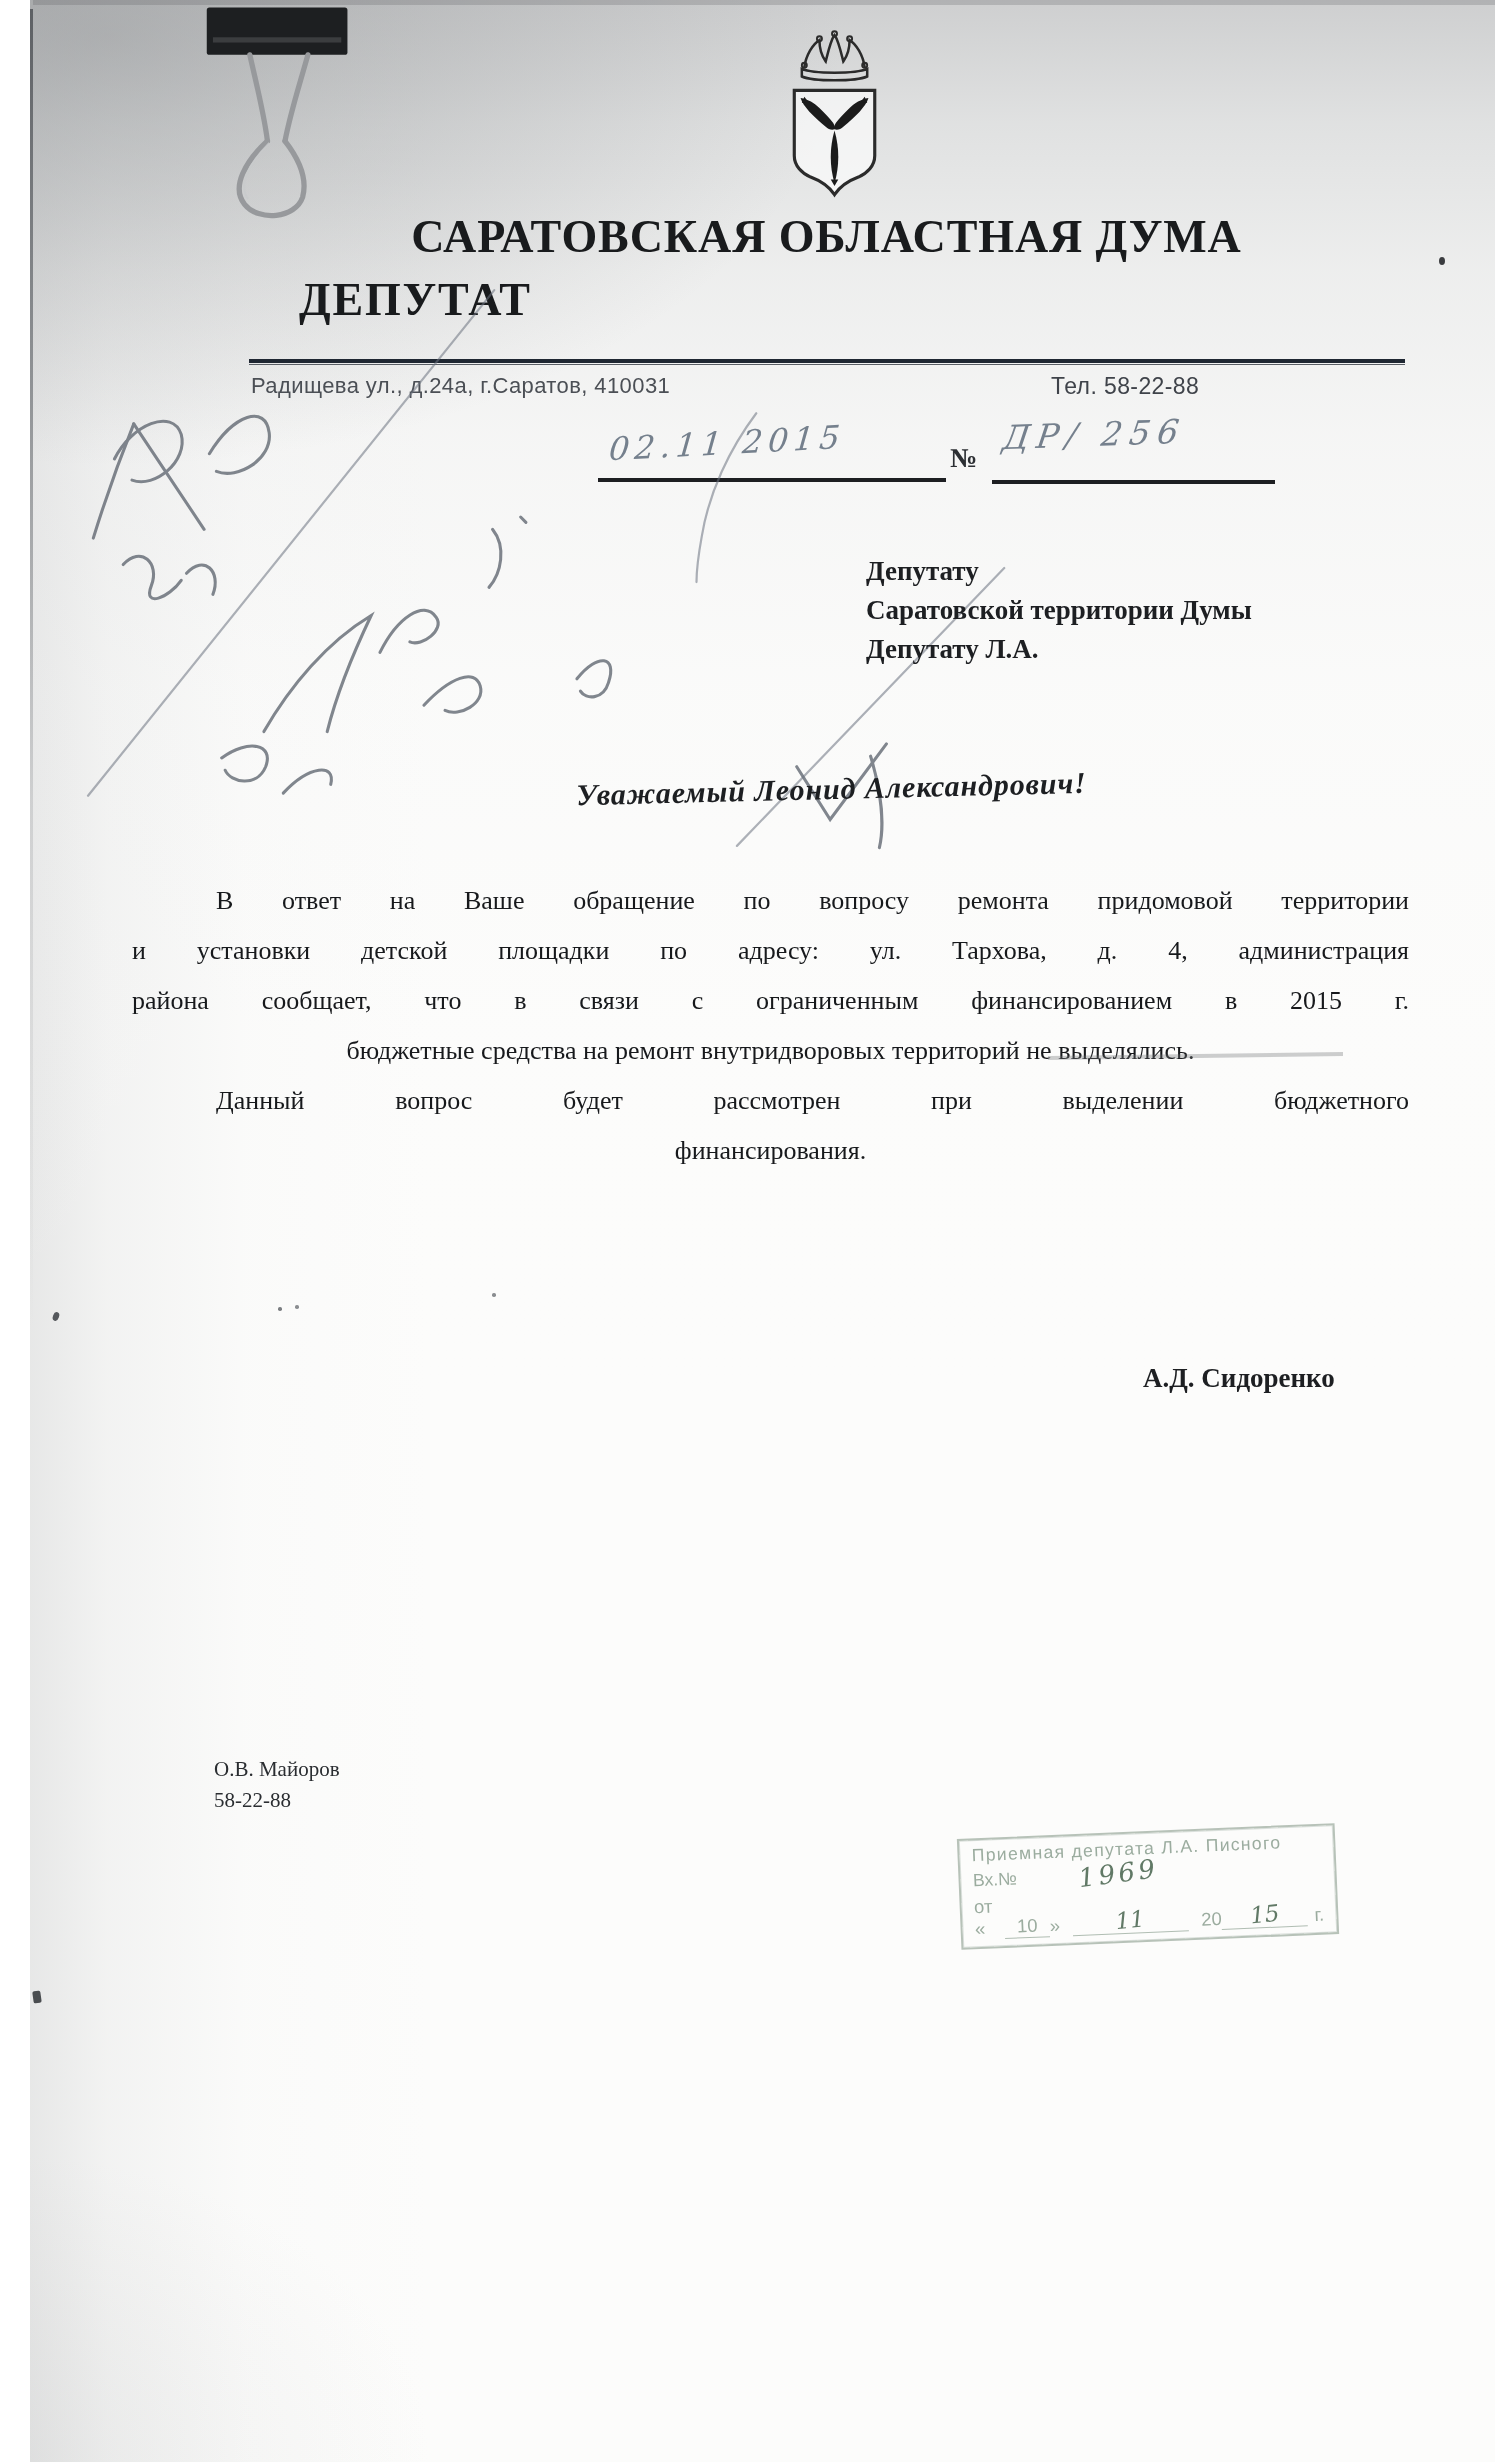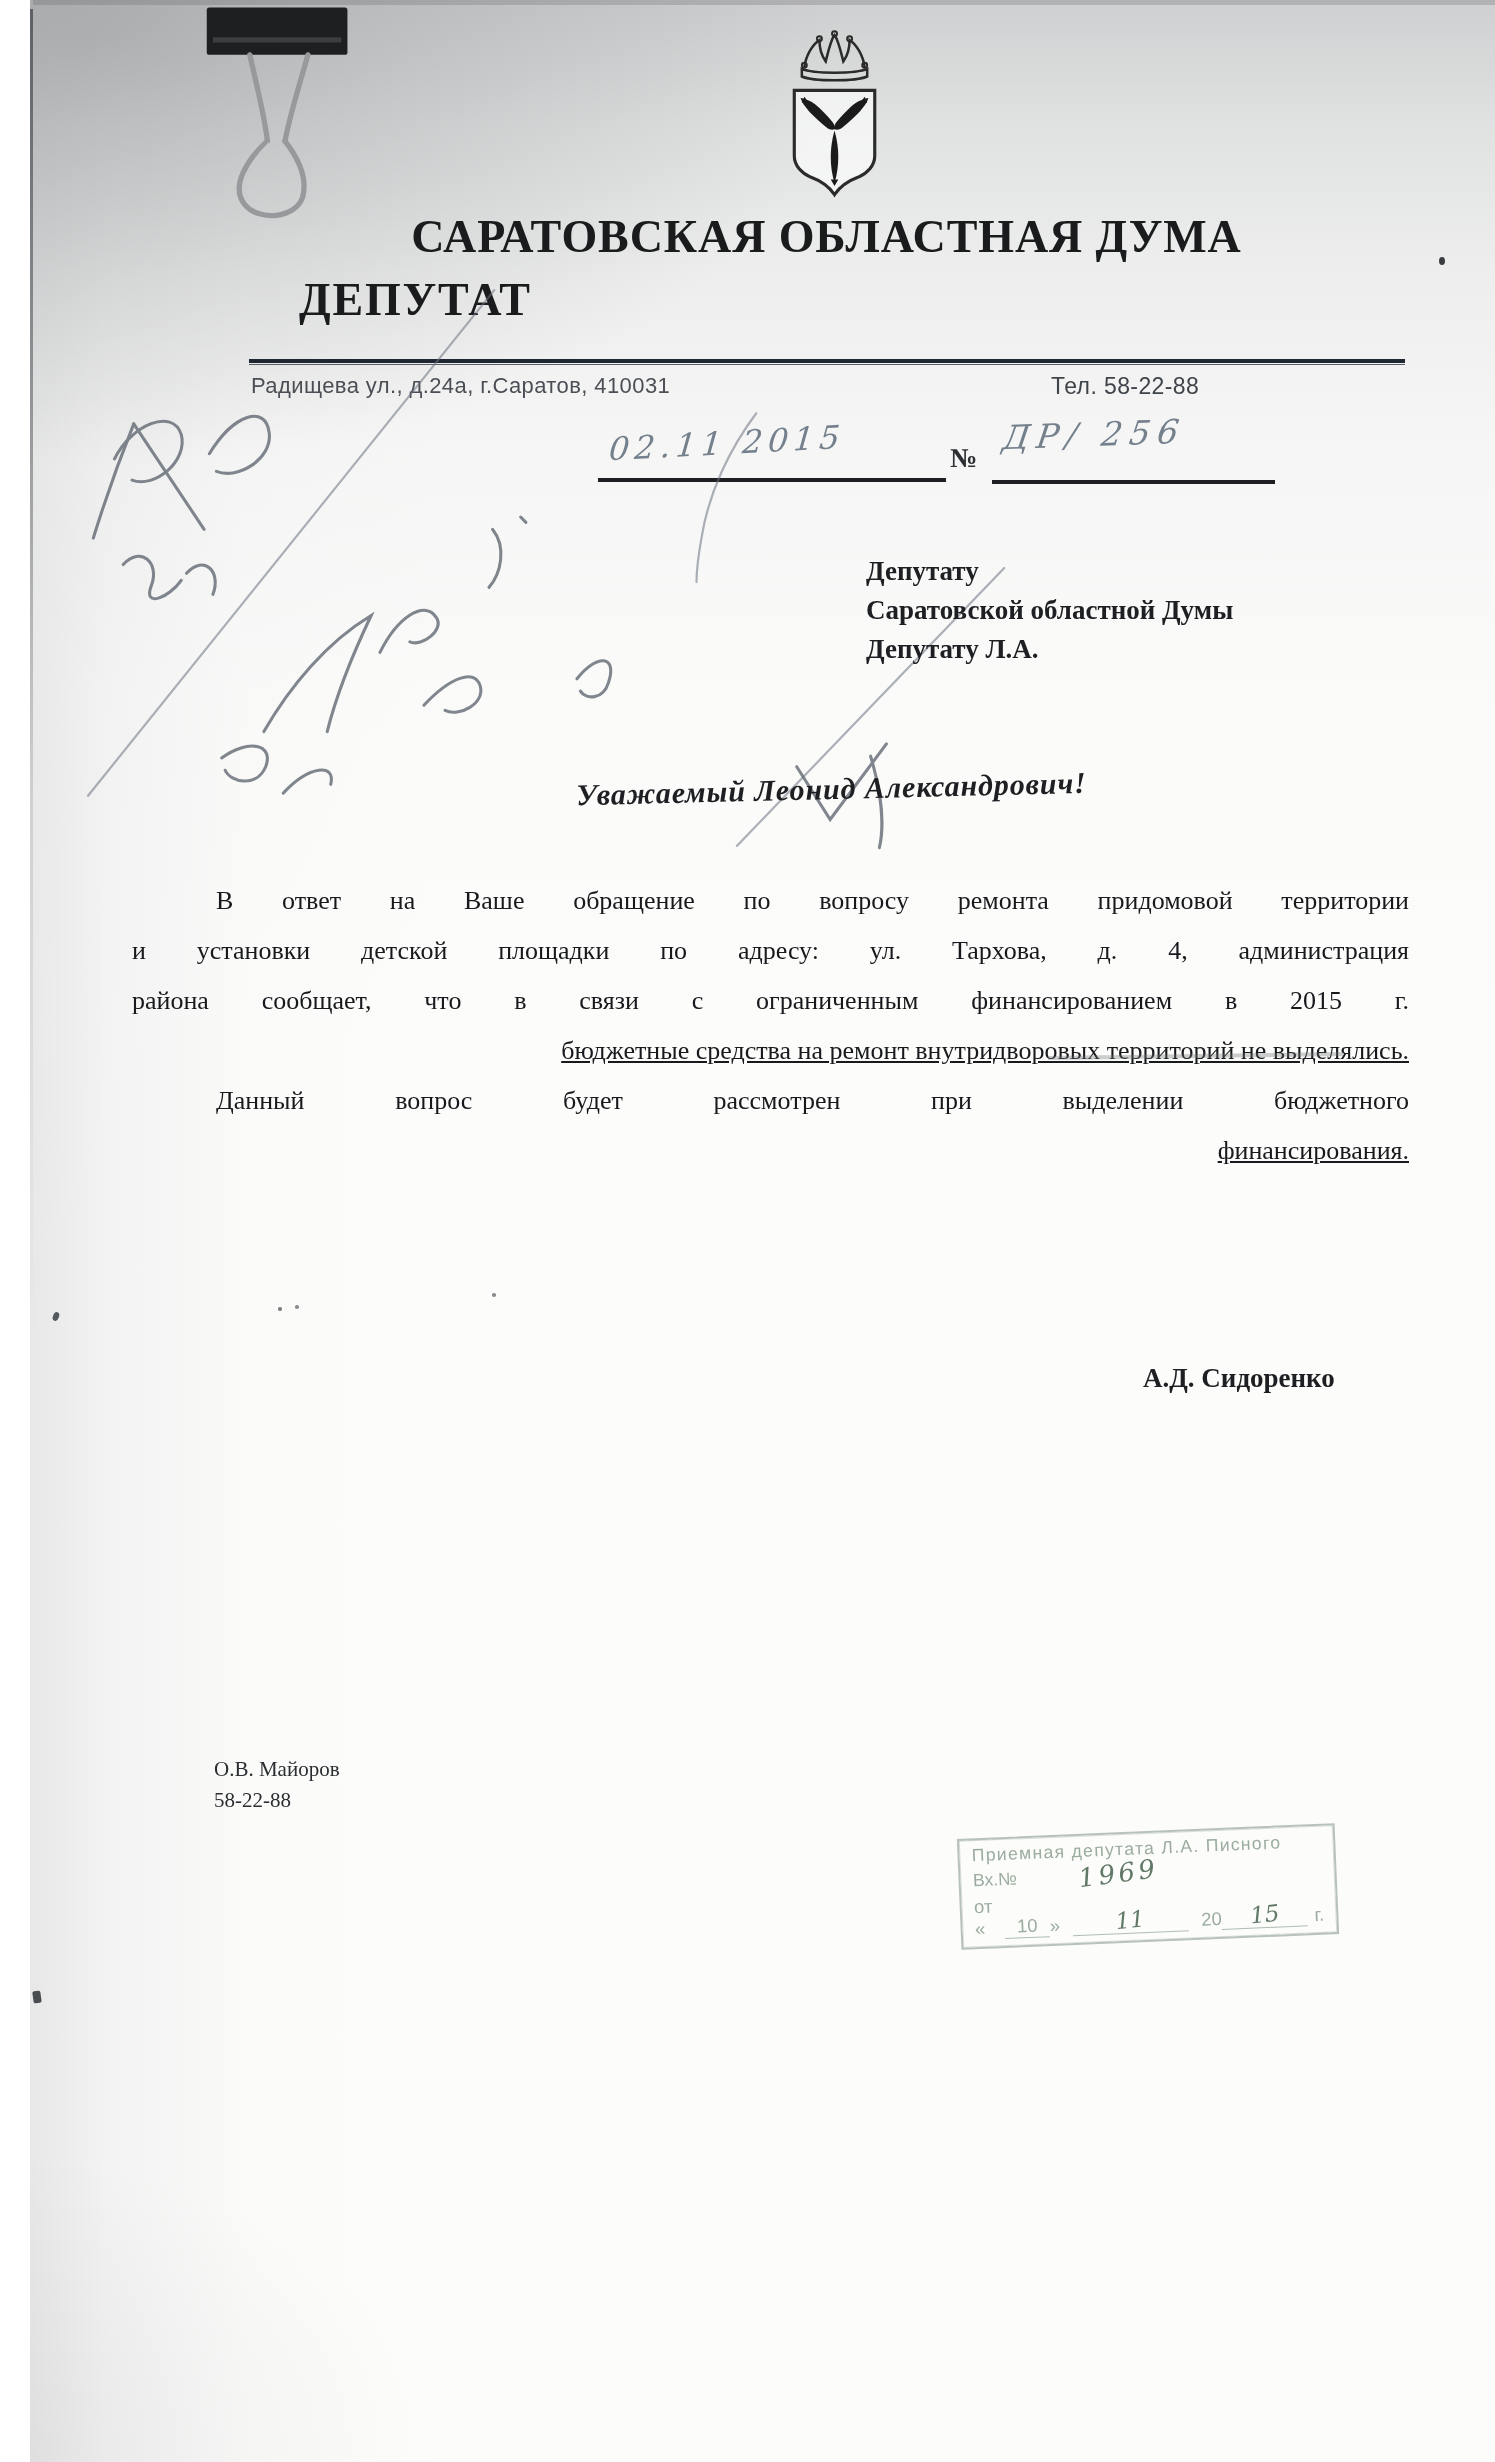--- a/index.html
+++ b/index.html
@@ -53,21 +53,21 @@
 
   .addressee{position:absolute;left:866px;top:552px;font-weight:bold;font-size:27px;line-height:39px;color:#1d1f22;}
 
   .salutation{position:absolute;left:506px;top:772px;width:651px;text-align:center;
     font-weight:bold;font-style:italic;font-size:30px;letter-spacing:0.9px;color:#1d1f22;
     transform:rotate(-1.4deg);}
 
   .body-text{position:absolute;left:132px;top:876px;width:1277px;font-size:26px;
     line-height:50px;color:#17191c;}
   .jl{text-align:justify;text-align-last:justify;}
-  .ll{text-align:right;text-decoration:underline;}
+  .ll{text-align:center;}
   .ind{text-indent:84px;}
 
   .smudge{position:absolute;left:1048px;top:1054px;width:295px;height:3.5px;
     background:rgba(115,117,120,0.35);transform:rotate(-0.8deg);}
 
   .signature{position:absolute;left:1143px;top:1363px;font-weight:bold;font-size:27px;color:#1d1f22;text-align:center;}
 
   .executor{position:absolute;left:214px;top:1754px;font-size:21px;line-height:31px;color:#2a2d31;}
 
   .stamp{position:absolute;left:959px;top:1831px;width:378px;height:111px;
@@ -159,21 +159,21 @@
     </g>
     <g fill="none" stroke="#6b7280" stroke-width="2.5" stroke-linecap="round" opacity="0.55">
       <path d="M562,330 L100,905"></path>
       <path d="M1142,646 L838,962"></path>
       <path d="M860,470 C830,510 806,560 798,610 C794,632 792,648 792,662"></path>
     </g>
   </svg>
 
   <div class="addressee">
     <div>Депутату</div>
-    <div>Саратовской областной Думы</div>
+    <div>Саратовской территории Думы</div>
     <div>Депутату Л.А.</div>
   </div>
 
   <div class="salutation">Уважаемый Леонид Александрович!</div>
 
   <div class="body-text">
     <div class="jl ind">В ответ на Ваше обращение по вопросу ремонта придомовой территории</div>
     <div class="jl">и установки детской площадки по адресу: ул. Тархова, д. 4, администрация</div>
     <div class="jl">района сообщает, что в связи с ограниченным финансированием в 2015 г.</div>
     <div class="ll">бюджетные средства на ремонт внутридворовых территорий не выделялись.</div>

